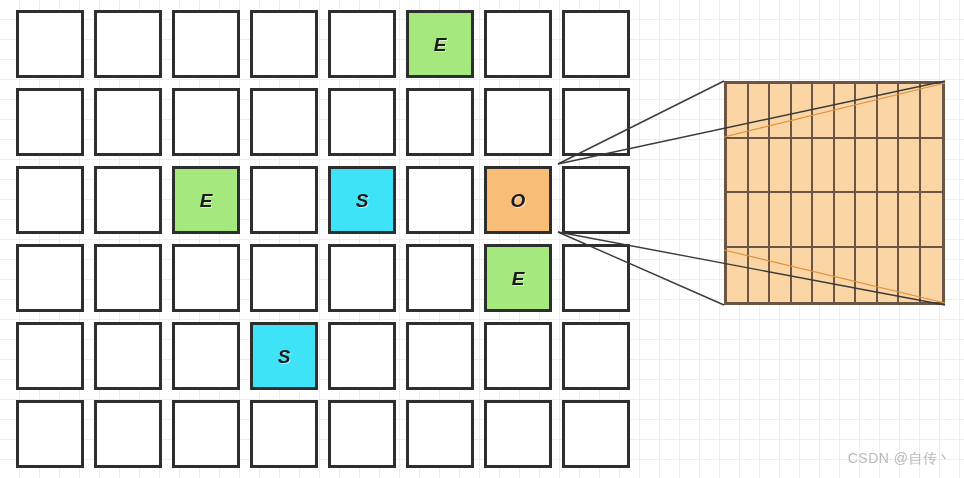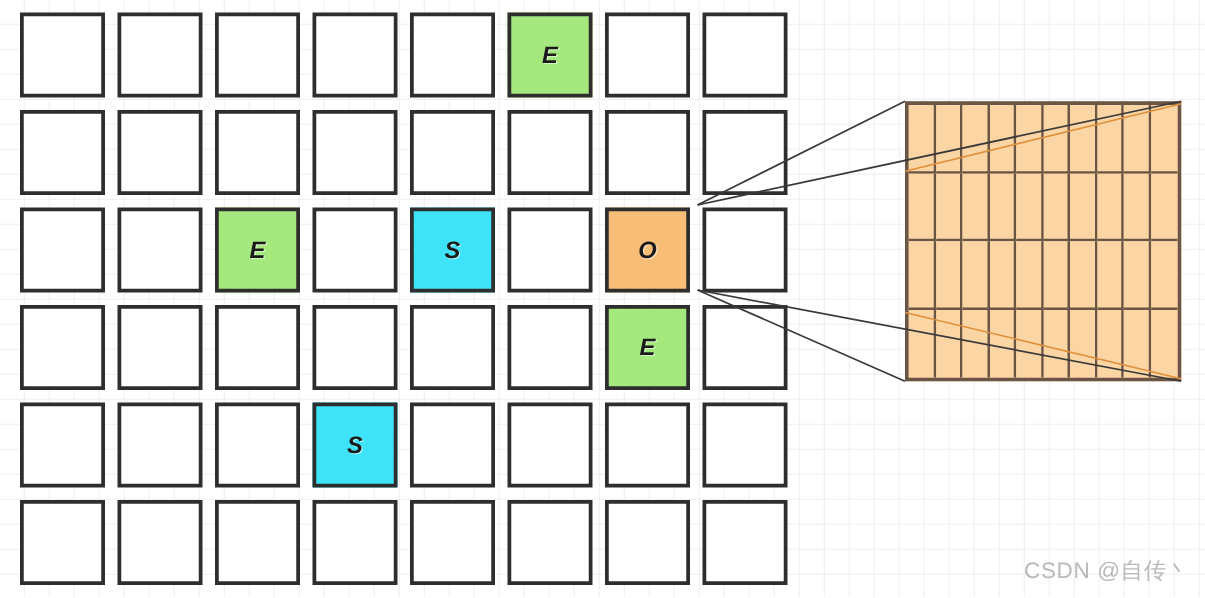--- a/index.html
+++ b/index.html
@@ -77,21 +77,21 @@
     top: 0;
     width: 964px;
     height: 478px;
     pointer-events: none;
   }
   
   #watermark {
     position: absolute;
     right: 12px;
     bottom: 10px;
-    font-size: 18px;
+    font-size: 14px;
     color: #b9b9b9;
     letter-spacing: 0.5px;
     white-space: nowrap;
   }
 </style>
 </head>
 <body>
 
 <div id="canvas">
 

